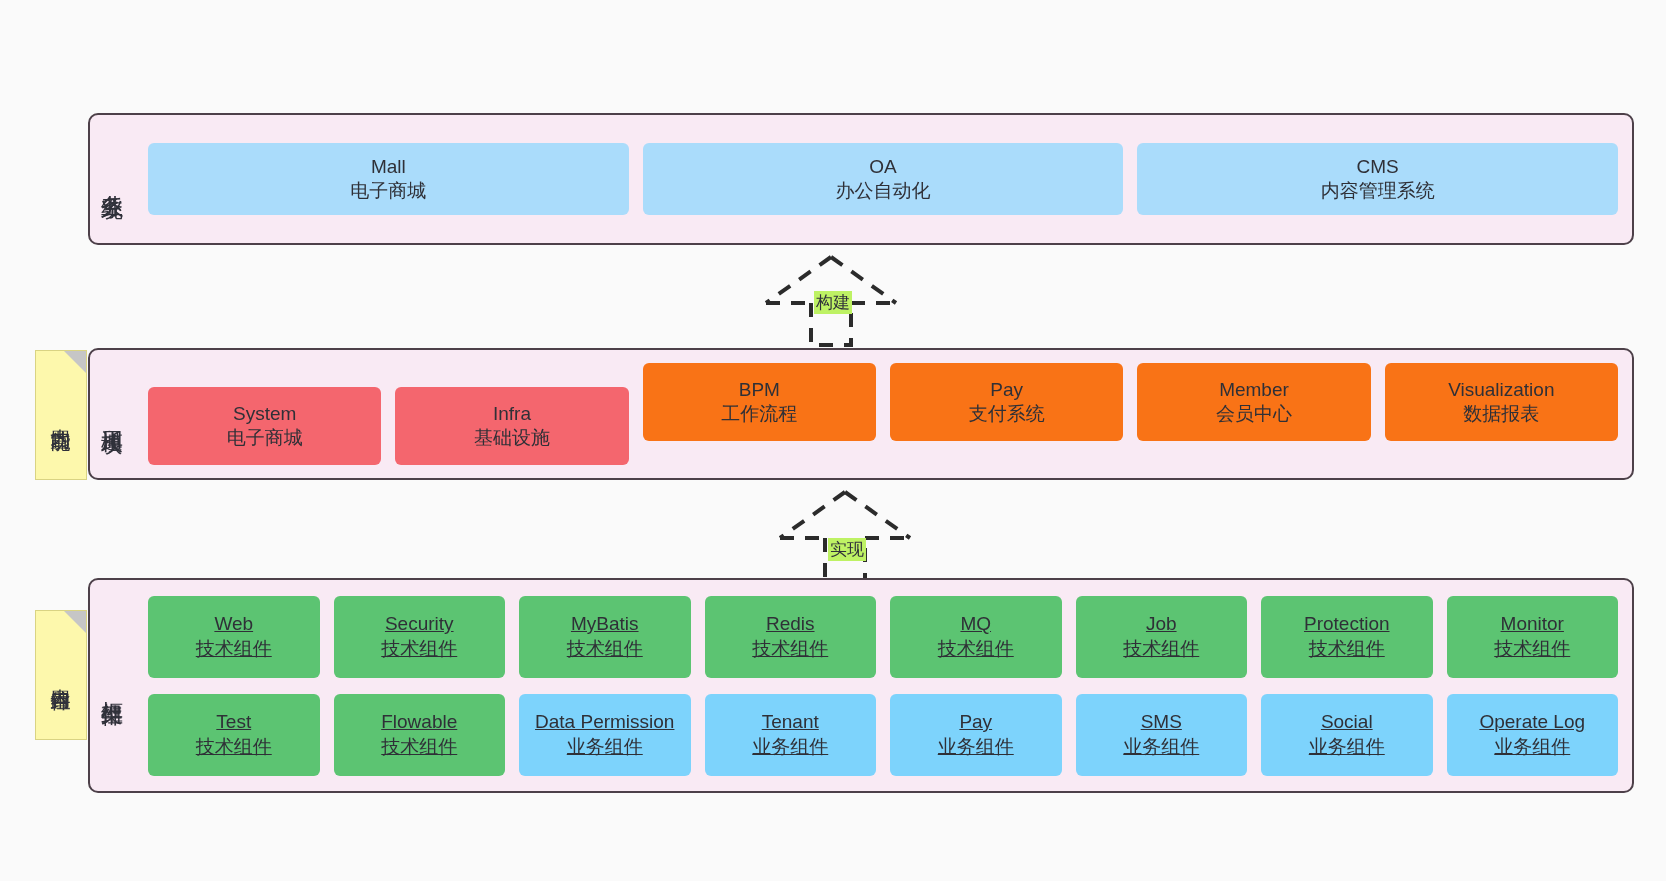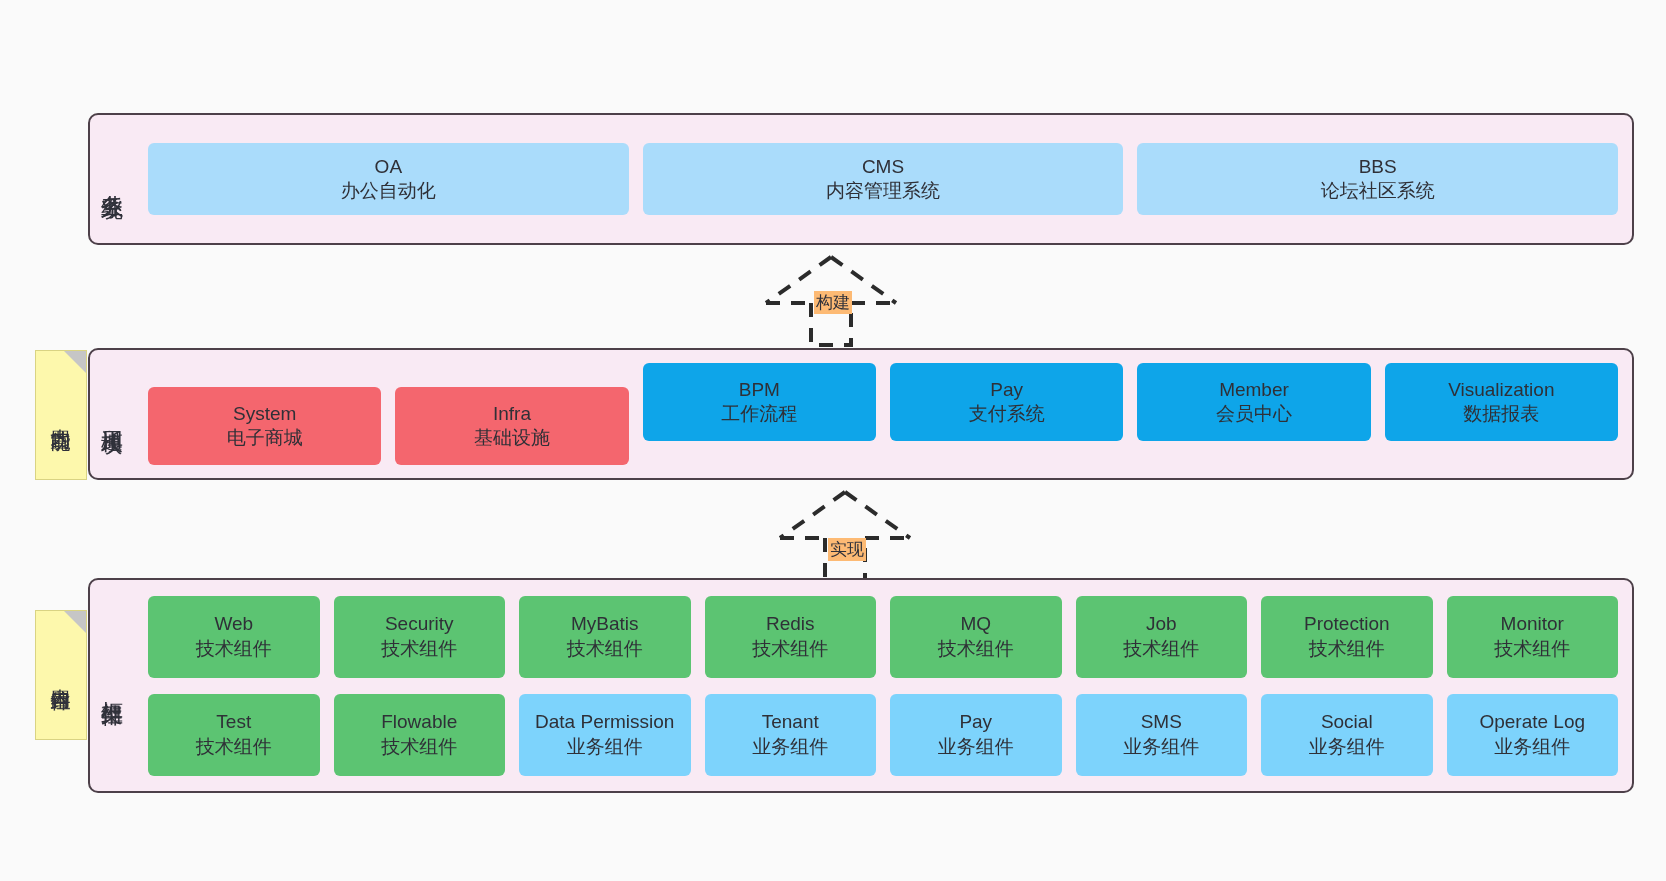--- a/index.html
+++ b/index.html
@@ -58,33 +58,33 @@
     color: #2f3037;
     line-height: 1.28;
     padding: 4px 6px;
   }
   .cell .t1 { font-size: 19px; }
   .cell .t2 { font-size: 19px; }
 
   
   .c-blue        { background: #aadcfb; }
   .c-red         { background: #f4666e; margin-top: 24px; }
-  .c-pink        { background: #0ea5e9; }
+  .c-pink        { background: #f97316; }
   .c-green       { background: #5cc472; }
   .c-green-light { background: #7dd3fc; }
 
   
   #layer-business  { left: 88px;  top: 113px; width: 1546px; height: 132px; }
   #layer-business .cell { height: 72px; }
 
   #layer-modules   { left: 88px;  top: 348px; width: 1546px; height: 132px; }
   #layer-modules .cell { height: 78px; }
 
   #layer-framework { left: 88px;  top: 578px; width: 1546px; height: 215px; }
-  #layer-framework .cell { height: 82px; }
+  #layer-framework .cell { height: 82px; text-decoration: underline; }
 
   
   .note {
     position: absolute;
     background: #fdf8ac;
     border: 1px solid #d9d383;
     display: flex;
     align-items: center;
     justify-content: center;
     color: #30313a;
@@ -105,49 +105,49 @@
   #note-functions  { left: 35px; top: 350px; width: 52px; height: 130px; }
   #note-components { left: 35px; top: 610px; width: 52px; height: 130px; }
 
   
   .uml-arrow { position: absolute; }
   .uml-arrow svg { display: block; overflow: visible; }
   .uml-label {
     position: absolute;
     font-size: 17px;
     color: #30313a;
-    background: #fdba74;
+    background: #bef264;
     padding: 0 2px;
     white-space: nowrap;
   }
   #arrow-build { left: 756px; top: 255px; width: 150px; height: 92px; }
   #arrow-build .uml-label { left: 58px; top: 36px; }
   #arrow-impl  { left: 770px; top: 490px; width: 150px; height: 92px; }
   #arrow-impl  .uml-label { left: 58px; top: 48px; }
 </style>
 </head>
 <body>
 
 <div id="canvas">
 
   <div class="layer" id="layer-business">
     <div class="layer-title">业务系统</div>
     <div class="layer-body">
       <div class="row">
         <div class="cell c-blue">
+          <span class="t1">Mall</span>
+          <span class="t2">电子商城</span>
+        </div>
+        <div class="cell c-blue">
           <span class="t1">OA</span>
           <span class="t2">办公自动化</span>
         </div>
         <div class="cell c-blue">
           <span class="t1">CMS</span>
           <span class="t2">内容管理系统</span>
-        </div>
-        <div class="cell c-blue">
-          <span class="t1">BBS</span>
-          <span class="t2">论坛社区系统</span>
         </div>
       </div>
     </div>
   </div>
 
   <div class="uml-arrow" id="arrow-build">
     <svg width="150" height="92" viewBox="0 0 150 92">
       <path d="M75 2 L140 48 M75 2 L10 48" fill="none" stroke="#2b2b2b" stroke-width="4" stroke-dasharray="14,11" stroke-linecap="butt"></path>
       <path d="M10 48 L55 48 M95 48 L140 48" fill="none" stroke="#2b2b2b" stroke-width="4" stroke-dasharray="14,11"></path>
       <path d="M55 48 L55 90 L95 90 L95 48" fill="none" stroke="#2b2b2b" stroke-width="4" stroke-dasharray="14,11"></path>

